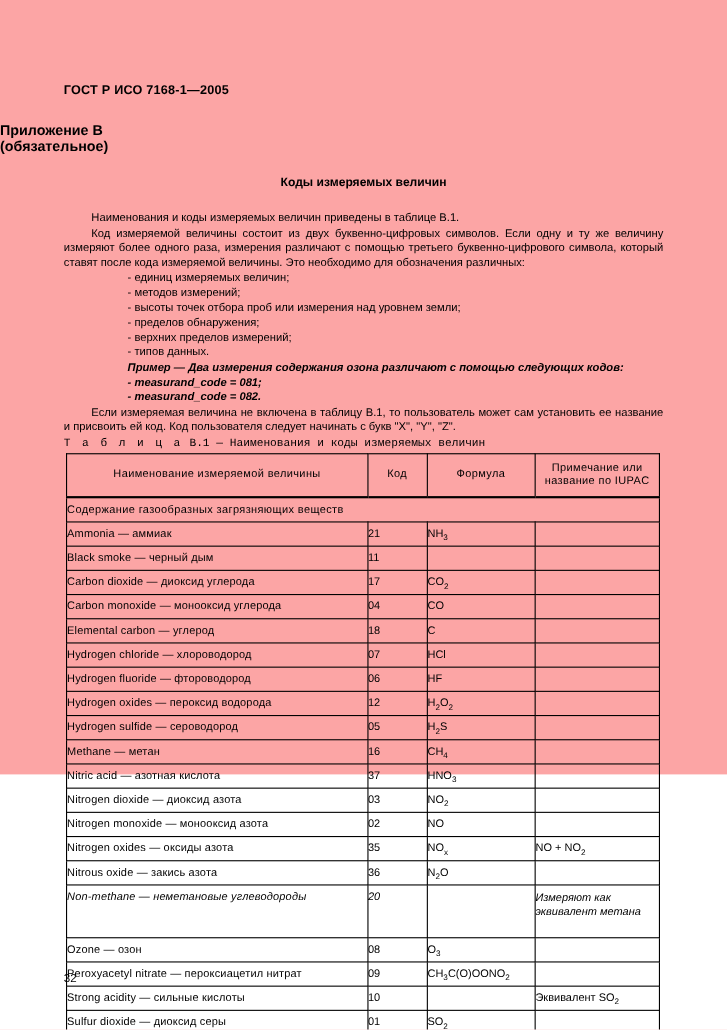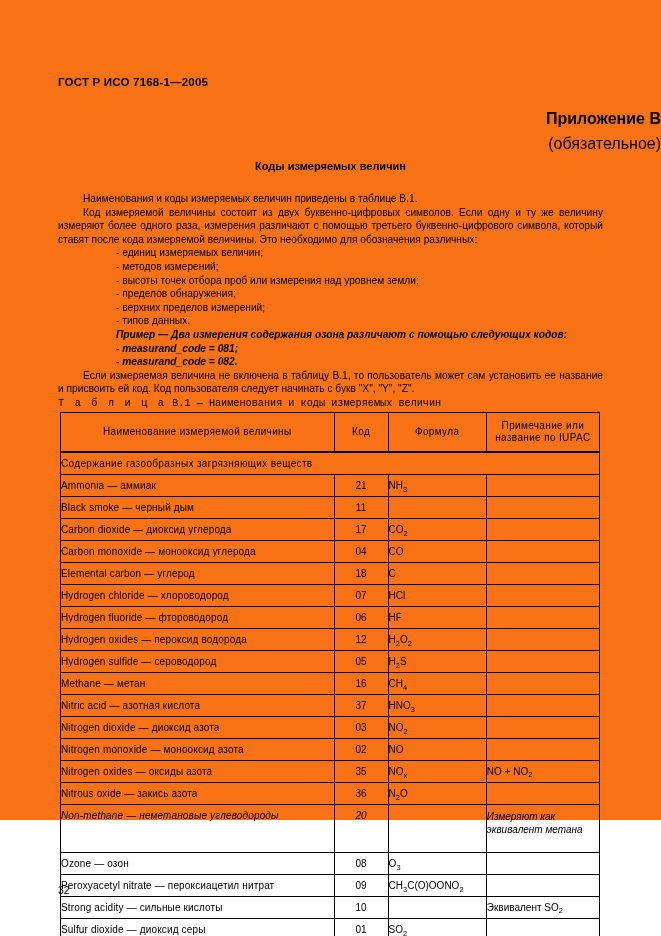--- a/index.html
+++ b/index.html
@@ -12,42 +12,42 @@
     height: 936px;
     position: relative;
     font-family: "Liberation Sans", sans-serif;
     color: #000000;
     overflow: hidden;
   }
   .page {
     position: absolute;
     left: 0; top: 0;
     width: 661px;
-    height: 820px;
-    background: #f97316;
+    height: 704px;
+    background: #fca5a5;
   }
   .gost-header {
     position: absolute;
     left: 58px;
     top: 76px;
     font-size: 11.5px;
     font-weight: bold;
     letter-spacing: 0.2px;
   }
   .annex-block {
     position: absolute;
     left: 0;
     top: 112px;
     width: 661px;
-    text-align: right;
-    font-size: 16px;
+    text-align: left;
+    font-size: 13px;
     font-weight: bold;
     line-height: 13.5px;
   }
-  .annex-block .line2 { font-weight: normal; margin-top: 11px; }
+  .annex-block .line2 { font-weight: bold; }
   .doc-title {
     position: absolute;
     left: 0;
     top: 160px;
     width: 661px;
     text-align: center;
     font-size: 11px;
     font-weight: bold;
   }
   .body-text {
@@ -116,21 +116,21 @@
     text-align: left;
     height: 21px;
     letter-spacing: 0.35px;
   }
   td.name-cell {
     padding-left: 7px;
     height: 21px;
     letter-spacing: 0.15px;
   }
   td.code-cell {
-    text-align: center;
+    text-align: left;
   }
   td.formula-cell {
     padding-left: 9px;
     white-space: nowrap;
   }
   td.note-cell {
     padding-left: 7px;
     line-height: 13px;
   }
   tr.tall td { height: 42px; vertical-align: top; padding-top: 5px; font-style: italic; }

